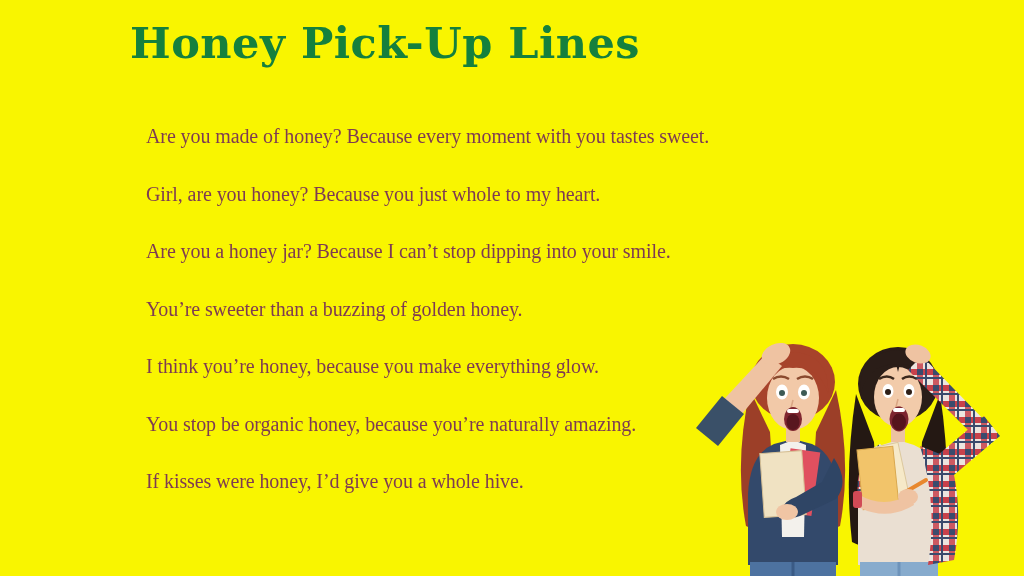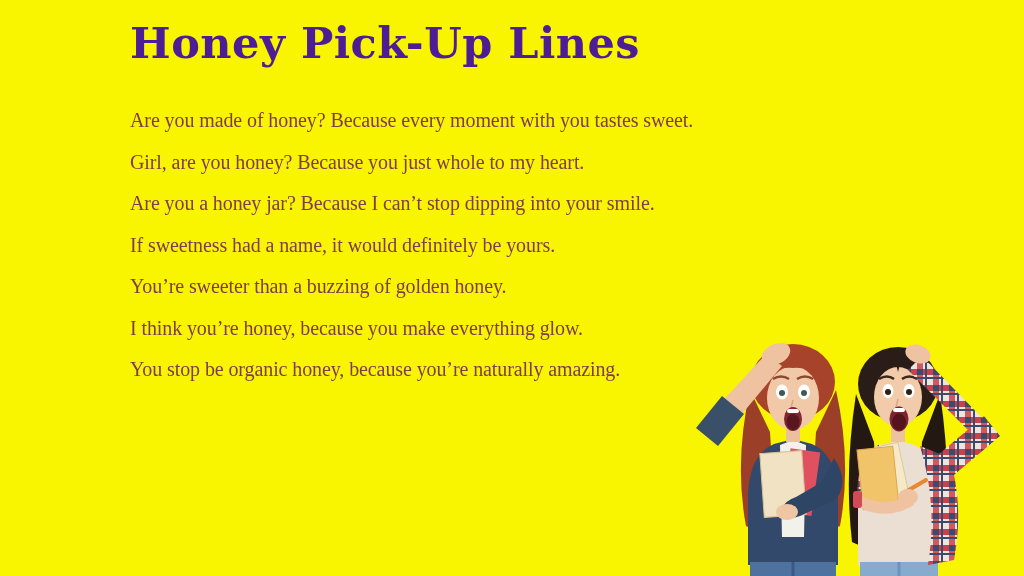--- a/index.html
+++ b/index.html
@@ -13,34 +13,34 @@
   }
   .title {
     position: absolute;
     left: 130px;
     top: 22px;
     margin: 0;
     font-family: "DejaVu Serif", serif;
     font-size: 43px;
     font-weight: 600;
     line-height: 1;
-    color: #4c1d95;
+    color: #15803d;
     letter-spacing: 0.5px;
   }
   .lines {
     position: absolute;
     left: 130px;
     top: 100px;
     width: 640px;
   }
   .line {
     height: 41.5px;
     display: flex;
     align-items: center;
-    margin: 0;
+    margin: 16px;
     font-size: 20px;
     color: #7E3B52;
     letter-spacing: -0.1px;
   }
   .photo {
     position: absolute;
     left: 688px;
     top: 332px;
     width: 330px;
     height: 244px;
@@ -50,24 +50,24 @@
 <body>
 
 <div id="slide">
 
   <h1 class="title">Honey Pick-Up Lines</h1>
 
   <div class="lines">
     <p class="line">Are you made of honey? Because every moment with you tastes sweet.</p>
     <p class="line">Girl, are you honey? Because you just whole to my heart.</p>
     <p class="line">Are you a honey jar? Because I can’t stop dipping into your smile.</p>
-    <p class="line">If sweetness had a name, it would definitely be yours.</p>
     <p class="line">You’re sweeter than a buzzing of golden honey.</p>
     <p class="line">I think you’re honey, because you make everything glow.</p>
     <p class="line">You stop be organic honey, because you’re naturally amazing.</p>
+    <p class="line">If kisses were honey, I’d give you a whole hive.</p>
   </div>
 
   <svg class="photo" viewBox="0 0 330 244" xmlns="http://www.w3.org/2000/svg">
     <defs>
       <pattern id="plaid" width="16" height="16" patternUnits="userSpaceOnUse">
         <rect width="16" height="16" fill="#ece5df"></rect>
         <rect y="5" width="16" height="6" fill="#c8414b"></rect>
         <rect x="5" width="6" height="16" fill="#c8414b" opacity="0.85"></rect>
         <rect x="5" y="5" width="6" height="6" fill="#3b4b6d"></rect>
         <rect y="13" width="16" height="2" fill="#3b4b6d"></rect>

